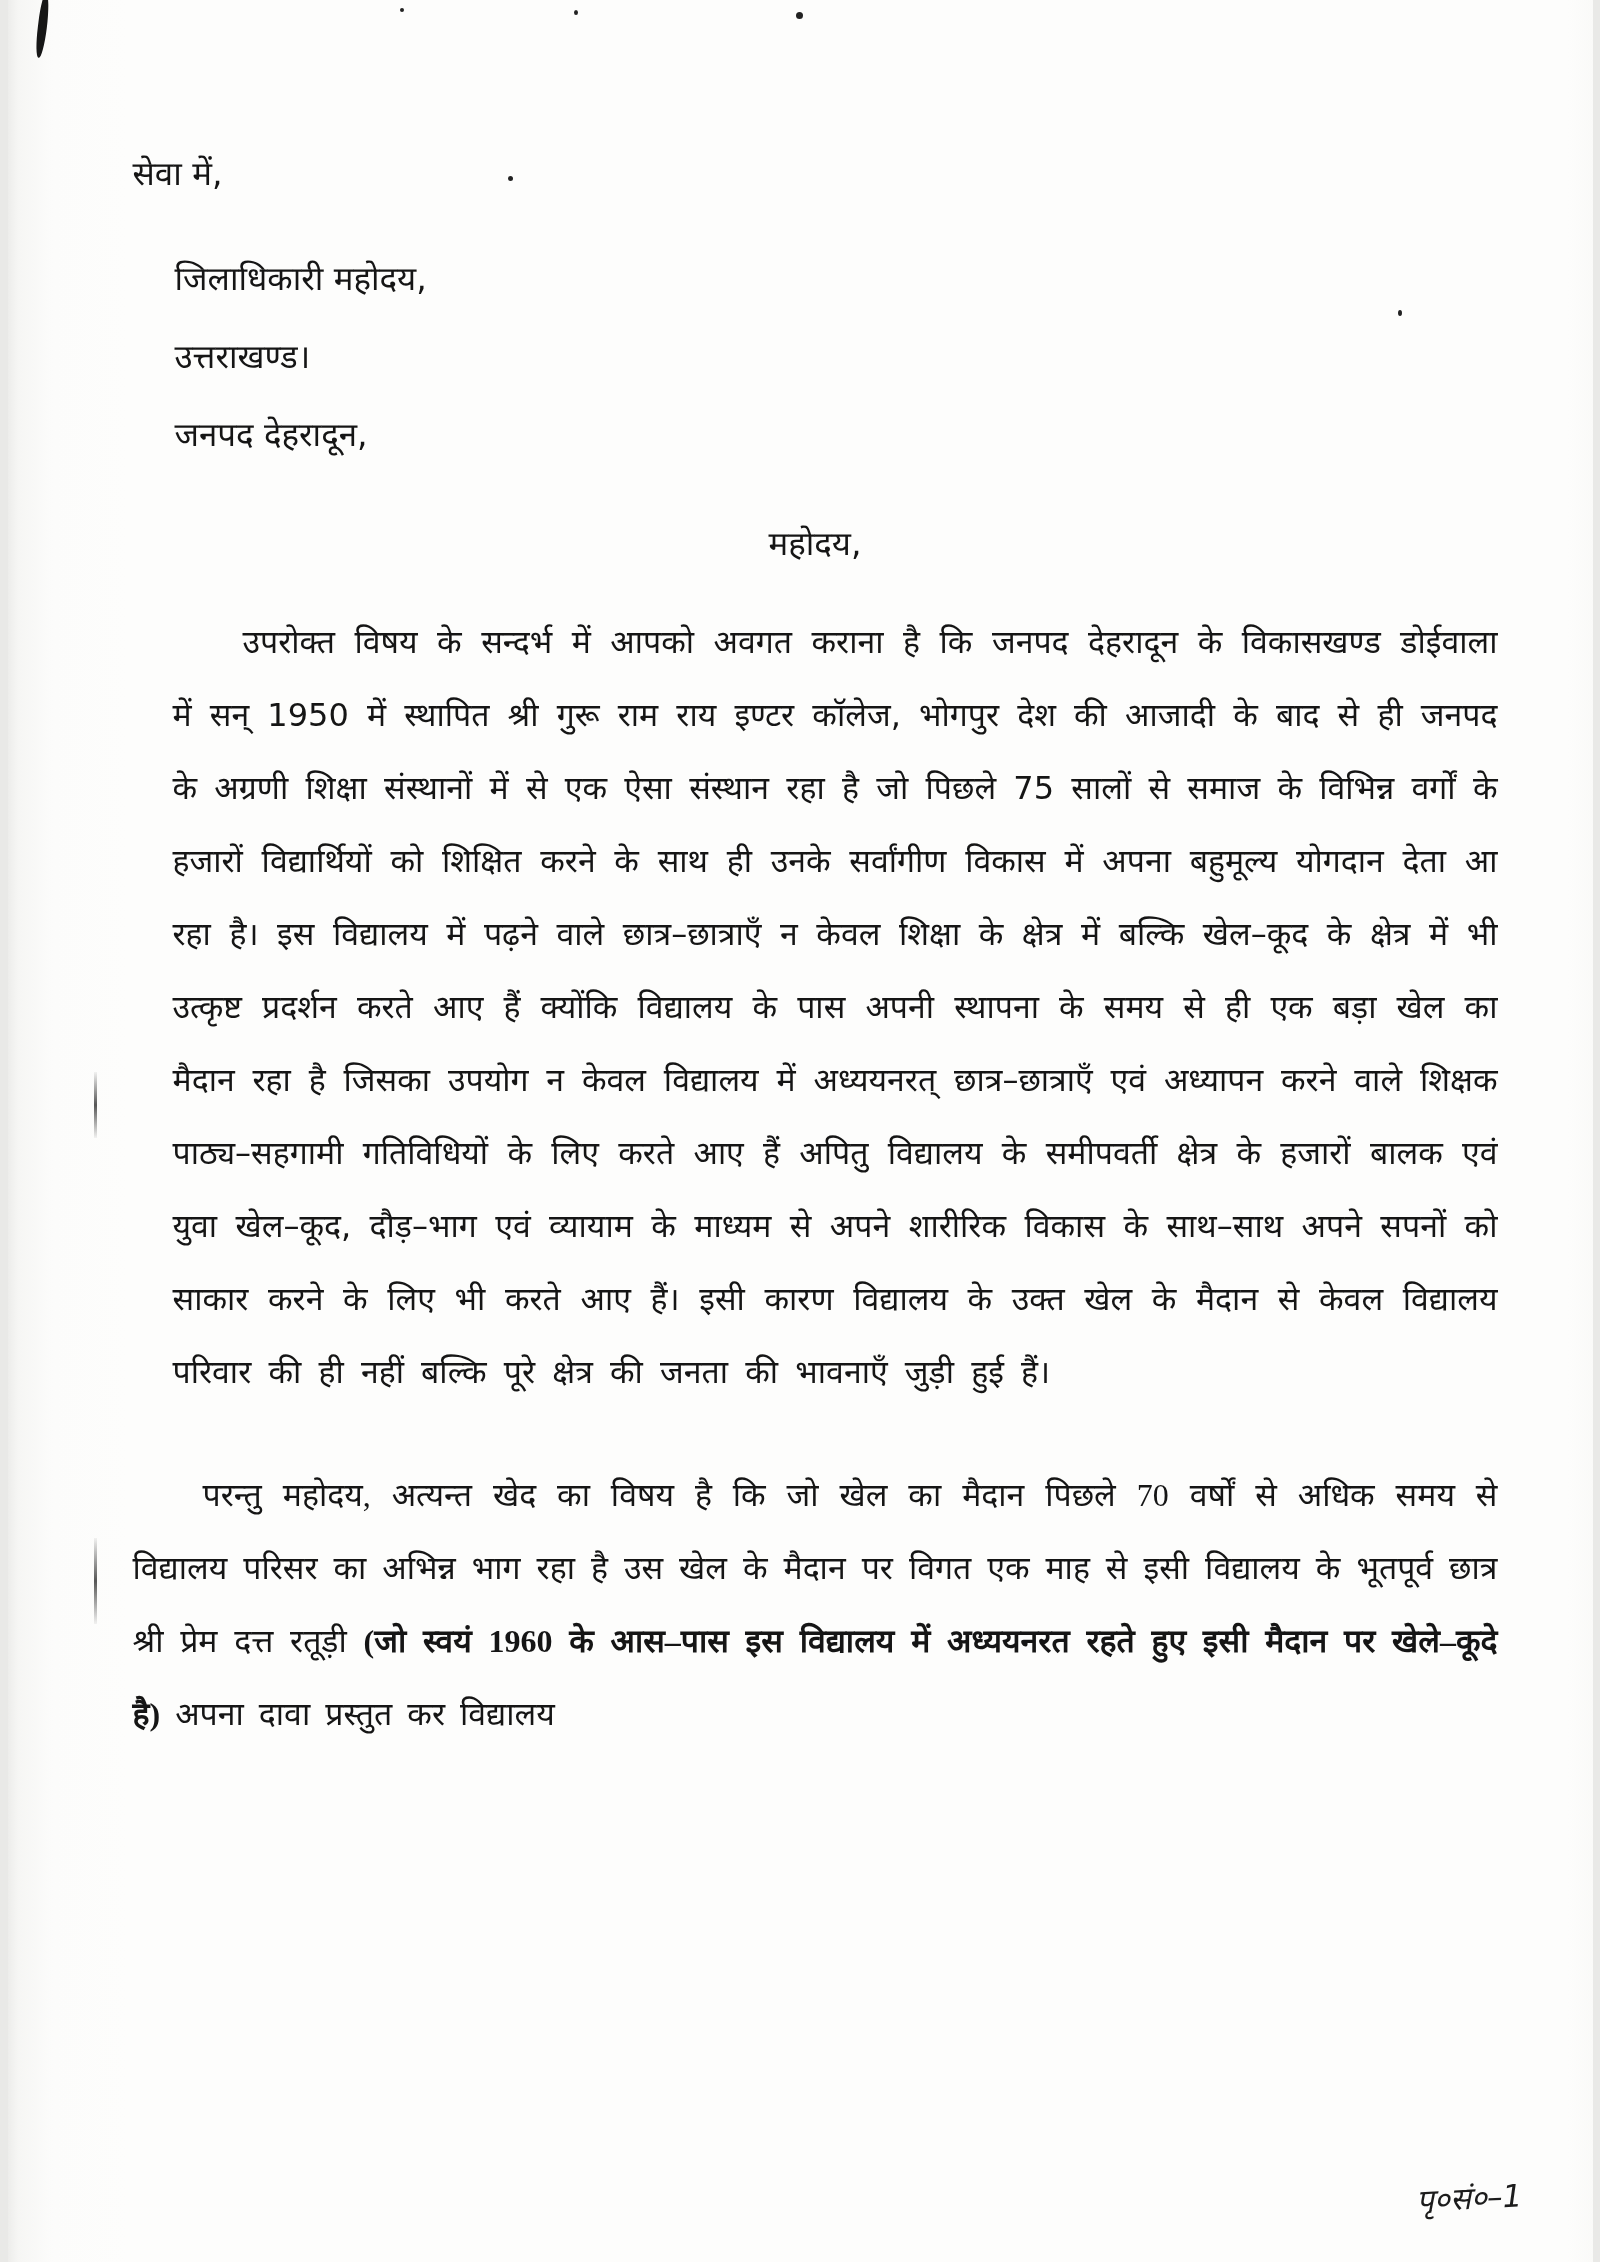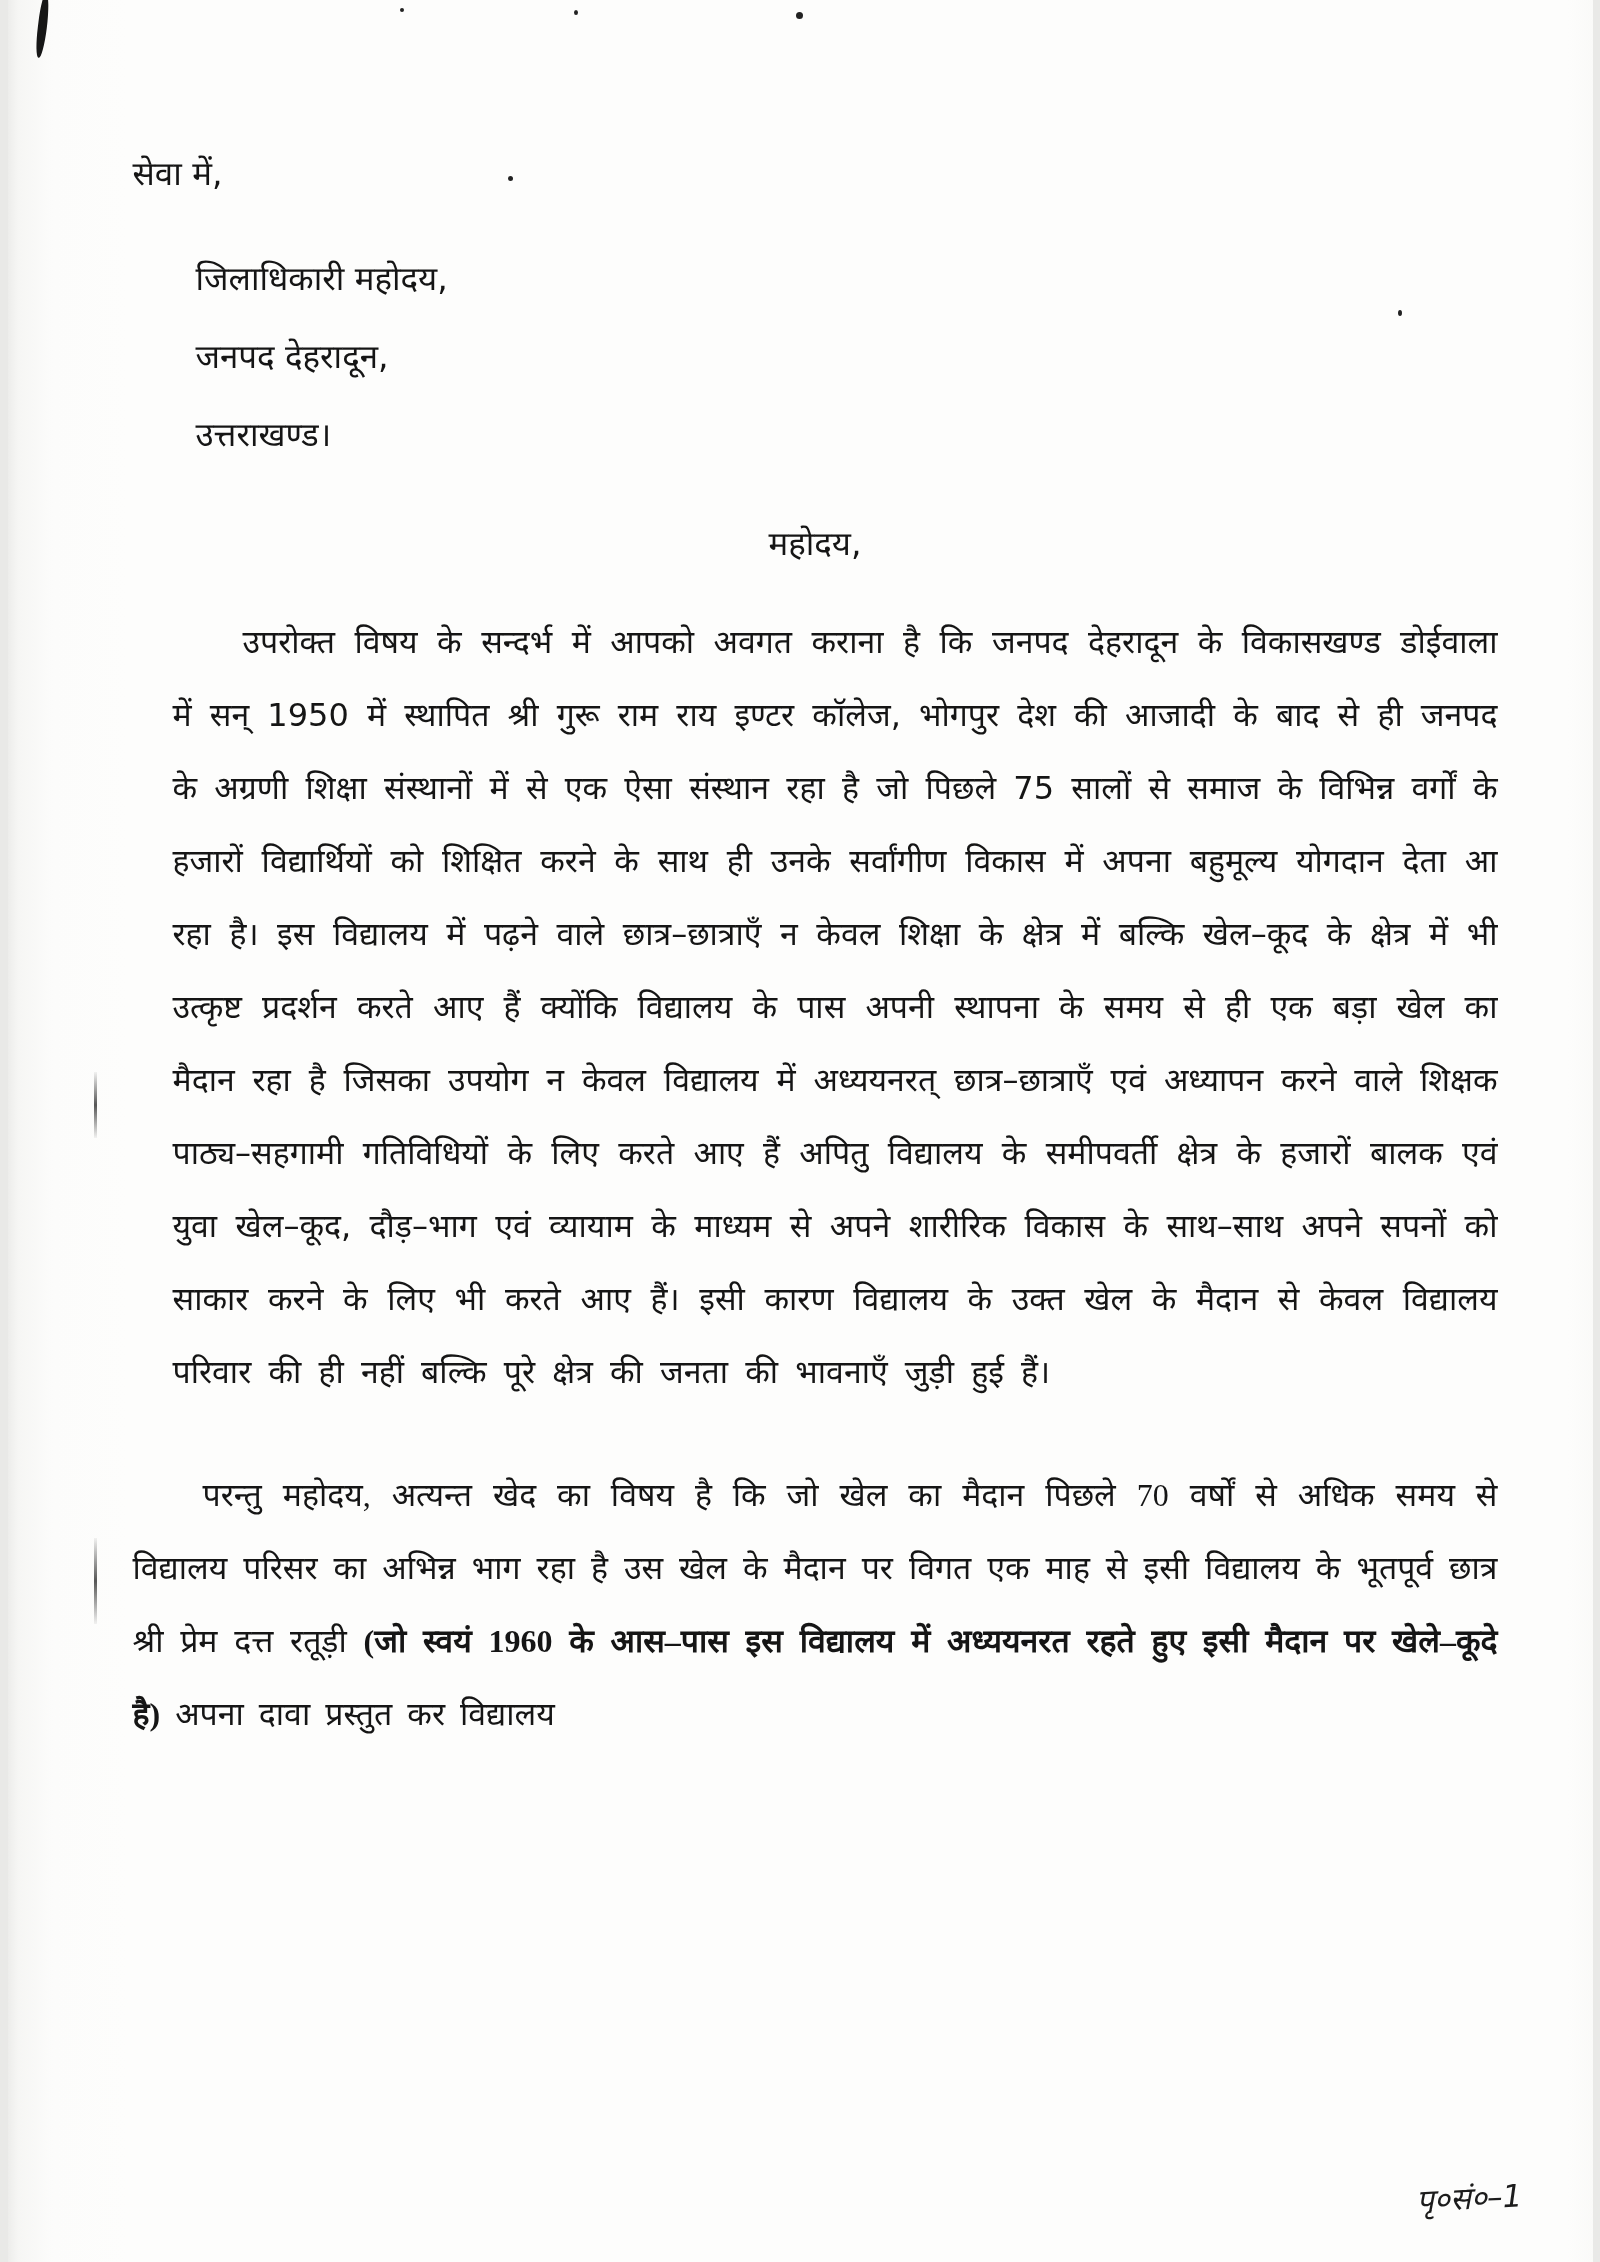--- a/index.html
+++ b/index.html
@@ -23,21 +23,21 @@
     left: 125px;
     right: 95px;
     top: 152px;
   }
   .to-line {
     font-size: 33px;
     line-height: 44px;
   }
   .recipients {
     margin-top: 44px;
-    margin-left: 63px;
+    margin-left: 42px;
   }
   .recipient-line {
     display: block;
     font-size: 33px;
     line-height: 78px;
   }
   .subject {
     margin-top: 36px;
     font-size: 34px;
     font-weight: bold;
@@ -112,22 +112,22 @@
   <div class="dot dot-e"></div>
   <div class="scratch scratch-1"></div>
   <div class="scratch scratch-2"></div>
 
   <div class="content">
 
     <div class="to-line">सेवा में,</div>
 
     <div class="recipients">
       <span class="recipient-line">जिलाधिकारी महोदय,</span>
+      <span class="recipient-line">उत्तराखण्ड।</span>
       <span class="recipient-line">जनपद देहरादून,</span>
-      <span class="recipient-line">उत्तराखण्ड।</span>
     </div>
 
 
     <div class="greeting">महोदय,</div>
 
     <div class="para para-1">उपरोक्त विषय के सन्दर्भ में आपको अवगत कराना है कि जनपद देहरादून के विकासखण्ड डोईवाला में सन् 1950 में स्थापित श्री गुरू राम राय इण्टर कॉलेज, भोगपुर देश की आजादी के बाद से ही जनपद के अग्रणी शिक्षा संस्थानों में से एक ऐसा संस्थान रहा है जो पिछले 75 सालों से समाज के विभिन्न वर्गों के हजारों विद्यार्थियों को शिक्षित करने के साथ ही उनके सर्वांगीण विकास में अपना बहुमूल्य योगदान देता आ रहा है। इस विद्यालय में पढ़ने वाले छात्र–छात्राएँ न केवल शिक्षा के क्षेत्र में बल्कि खेल–कूद के क्षेत्र में भी उत्कृष्ट प्रदर्शन करते आए हैं क्योंकि विद्यालय के पास अपनी स्थापना के समय से ही एक बड़ा खेल का मैदान रहा है जिसका उपयोग न केवल विद्यालय में अध्ययनरत् छात्र–छात्राएँ एवं अध्यापन करने वाले शिक्षक पाठ्य–सहगामी गतिविधियों के लिए करते आए हैं अपितु विद्यालय के समीपवर्ती क्षेत्र के हजारों बालक एवं युवा खेल–कूद, दौड़–भाग एवं व्यायाम के माध्यम से अपने शारीरिक विकास के साथ–साथ अपने सपनों को साकार करने के लिए भी करते आए हैं। इसी कारण विद्यालय के उक्त खेल के मैदान से केवल विद्यालय परिवार की ही नहीं बल्कि पूरे क्षेत्र की जनता की भावनाएँ जुड़ी हुई हैं।</div>
 
     <div class="para para-2">
       <span>परन्तु महोदय, अत्यन्त खेद का विषय है कि जो खेल का मैदान पिछले 70 वर्षों से अधिक समय से विद्यालय परिसर का अभिन्न भाग रहा है उस खेल के मैदान पर विगत एक माह से इसी विद्यालय के भूतपूर्व छात्र श्री प्रेम दत्त रतूड़ी </span><span class="bold-seg">(जो स्वयं 1960 के आस–पास इस विद्यालय में अध्ययनरत रहते हुए इसी मैदान पर खेले–कूदे है)</span><span> अपना दावा प्रस्तुत कर विद्यालय</span>
     </div>

